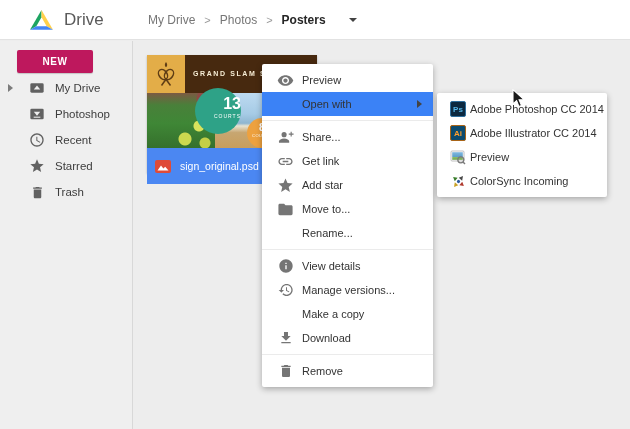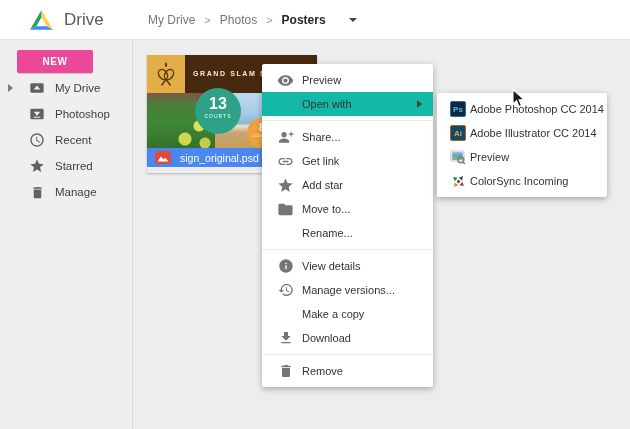--- a/index.html
+++ b/index.html
@@ -14,21 +14,21 @@
   .header { position:absolute; top:0; left:0; right:0; height:40px; background:#fff; border-bottom:1px solid #e2e2e2; z-index:5; }
   .logo { position:absolute; left:30px; top:0; height:40px; display:flex; align-items:center; gap:11px; cursor:pointer; }
   .logo-text { font-size:17px; color:#5a5a5a; }
   .breadcrumb { position:absolute; left:148px; top:0; height:40px; display:flex; align-items:center; gap:9px; font-size:12px; color:#767676; }
   .crumb { cursor:pointer; }
   .crumb-sep { color:#9a9a9a; font-size:11px; }
   .crumb-current { color:#262626; font-weight:bold; display:flex; align-items:center; gap:23px; cursor:pointer; }
   .caret-down { width:0; height:0; border-left:4px solid transparent; border-right:4px solid transparent; border-top:4px solid #424242; }
   
   .sidebar { position:absolute; top:41px; left:0; width:133px; bottom:0; border-right:1px solid #d8d8d8; background:#efefef; }
-  .new-button { position:absolute; left:17px; top:9px; width:76px; height:23px; background:#ec4899; border-radius:2px; box-shadow:0 1px 1px rgba(0,0,0,.18);
+  .new-button { position:absolute; left:17px; top:9px; width:76px; height:23px; background:#be185d; border-radius:2px; box-shadow:0 1px 1px rgba(0,0,0,.18);
     color:#fff; font-size:10px; font-weight:bold; letter-spacing:.6px; display:flex; align-items:center; justify-content:center; cursor:pointer; }
   .nav { position:absolute; top:34px; left:0; right:0; }
   .nav-item { height:26px; position:relative; display:flex; align-items:center; font-size:11.5px; color:#3d3d3d; cursor:pointer; }
   .nav-expander { position:absolute; left:8px; width:0; height:0; border-top:4px solid transparent; border-bottom:4px solid transparent; border-left:5px solid #7c7c7c; }
   .nav-icon { position:absolute; left:29px; width:16px; height:16px; display:flex; align-items:center; justify-content:center; }
   .nav-label { position:absolute; left:55px; white-space:nowrap; }
   
   .card { position:absolute; left:147px; top:55px; width:170px; height:118px; box-shadow:0 1px 2px rgba(0,0,0,.25); cursor:pointer; z-index:1; }
   .poster { position:relative; width:170px; height:93px; overflow:hidden; background:#fff; }
   .gold-square { position:absolute; left:0; top:0; width:38px; height:38px; background:#e3ad48; display:flex; align-items:center; justify-content:center; }
@@ -36,35 +36,35 @@
   .photo-left { position:absolute; left:0; top:38px; width:68px; height:55px;
     background:
       radial-gradient(circle at 52px 33px, #d9e35c 0 5px, rgba(0,0,0,0) 6px),
       radial-gradient(circle at 38px 46px, #cdd94f 0 6px, rgba(0,0,0,0) 7px),
       radial-gradient(circle at 58px 50px, #c3cf48 0 5px, rgba(0,0,0,0) 6px),
       radial-gradient(circle at 60px 6px, #8e4a44 0 10px, rgba(0,0,0,0) 11px),
       linear-gradient(180deg, #7c5a43 0%, #49803a 22%, #3f8736 55%, #35702c 100%); }
   .photo-right { position:absolute; left:68px; top:38px; right:0; height:55px;
     background: linear-gradient(180deg, #bddaf0 0%, #a6cbe6 38%, #8fb6d0 55%, #e8e3d0 60%, #c7a671 72%, #c89e5c 100%); }
   .badge-circle { position:absolute; border-radius:50%; color:#fff; text-align:center; }
-  .badge-primary { left:48px; top:33px; width:46px; height:46px; background:#2ea287; padding-top:7px; }
+  .badge-primary { left:48px; top:33px; width:46px; height:46px; background:#2ea287; padding-top:7px;text-align:right; }
   .badge-primary .badge-num { font-size:16px; font-weight:bold; line-height:17px; }
   .badge-primary .badge-cap { font-size:5px; letter-spacing:1px; margin-top:1px; }
   .badge-secondary { left:100px; top:63px; width:30px; height:30px; background:#eda13f; padding-top:4px; }
   .badge-secondary .badge-num { font-size:11px; font-weight:bold; line-height:11px; }
   .badge-secondary .badge-cap { font-size:4px; letter-spacing:.5px; }
-  .filebar { position:absolute; left:0; top:93px; width:170px; height:19px; background:#4b87f2; display:flex; align-items:center; padding-left:8px; }
+  .filebar { position:absolute; left:0; top:93px; width:170px; height:36px; background:#4b87f2; display:flex; align-items:center; padding-left:8px; }
   .filename { color:#fff; font-size:10.5px; margin-left:9px; white-space:nowrap; }
   
   .menu { position:absolute; background:#fff; border-radius:2px; box-shadow:0 2px 6px rgba(0,0,0,.3); z-index:10; }
   .menu-main { left:262px; top:64px; width:171px; }
   .menu-section { padding:4px 0; }
   .menu-section + .menu-section { border-top:1px solid #ebebeb; }
   .menu-item { height:24px; position:relative; display:flex; align-items:center; font-size:11px; color:#333; cursor:pointer; }
-  .menu-item.highlighted { background:#14b8a6; }
+  .menu-item.highlighted { background:#3b82f6; }
   .mi-icon { position:absolute; left:15px; width:17px; height:17px; display:flex; align-items:center; justify-content:center; }
   .mi-label { position:absolute; left:40px; white-space:nowrap; }
   .mi-chevron { position:absolute; right:11px; width:0; height:0; border-top:4px solid transparent; border-bottom:4px solid transparent; border-left:5px solid #444; }
   .menu-sub { left:437px; top:93px; width:170px; }
   .sub-item { height:24px; position:relative; display:flex; align-items:center; font-size:11px; color:#333; cursor:pointer; }
   .si-icon { position:absolute; left:13px; width:16px; height:16px; display:flex; align-items:center; justify-content:center; }
   .si-label { position:absolute; left:33px; white-space:nowrap; }
   .app-badge { width:16px; height:16px; border-radius:2px; font-size:8px; font-weight:bold; display:flex; align-items:center; justify-content:center; }
   .ps-badge { background:#0c2940; color:#56b7e9; border:1px solid #2e6f9e; }
   .ai-badge { background:#0c4a6e; color:#ff9e2c; border:1px solid #a96417; }
@@ -136,21 +136,21 @@
         </svg>
       </span>
       <span class="nav-label">Starred</span>
     </div>
     <div class="nav-item">
       <span class="nav-icon">
         <svg width="15" height="15" viewBox="0 0 24 24" fill="#616161">
           <path d="M6 19c0 1.1.9 2 2 2h8c1.1 0 2-.9 2-2V7H6v12zM19 4h-3.5l-1-1h-5l-1 1H5v2h14V4z"></path>
         </svg>
       </span>
-      <span class="nav-label">Manage</span>
+      <span class="nav-label">Trash</span>
     </div>
   </div>
 </div>
 
 <div class="card">
   <div class="poster">
     <div class="gold-square">
       <svg width="24" height="28" viewBox="0 0 24 28">
         <path d="M12,2 C10.4,4.2 10.4,6 12,7.2 C13.6,6 13.6,4.2 12,2 Z" fill="#5e3d15"></path>
         <g stroke="#5e3d15" stroke-width="1.5" fill="none">

